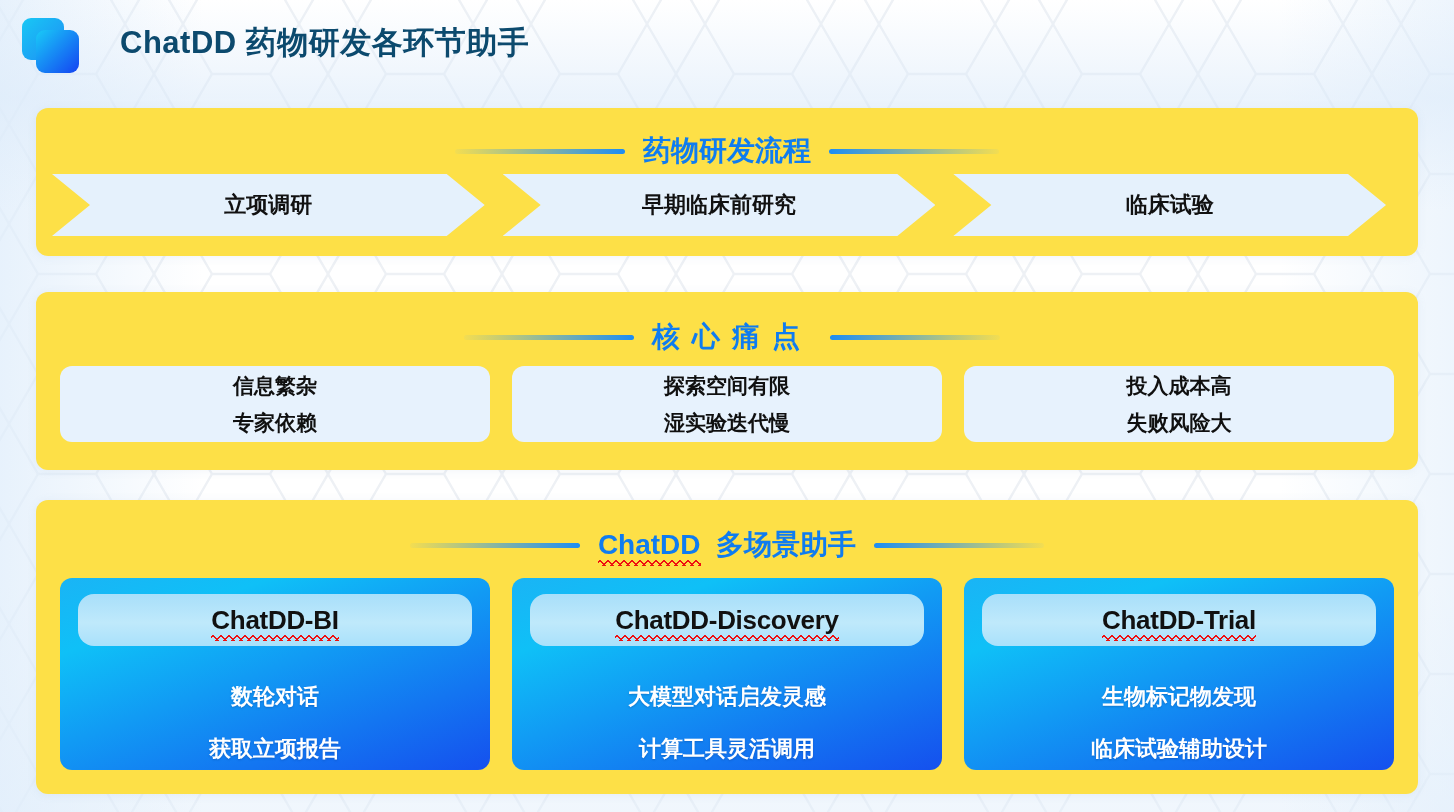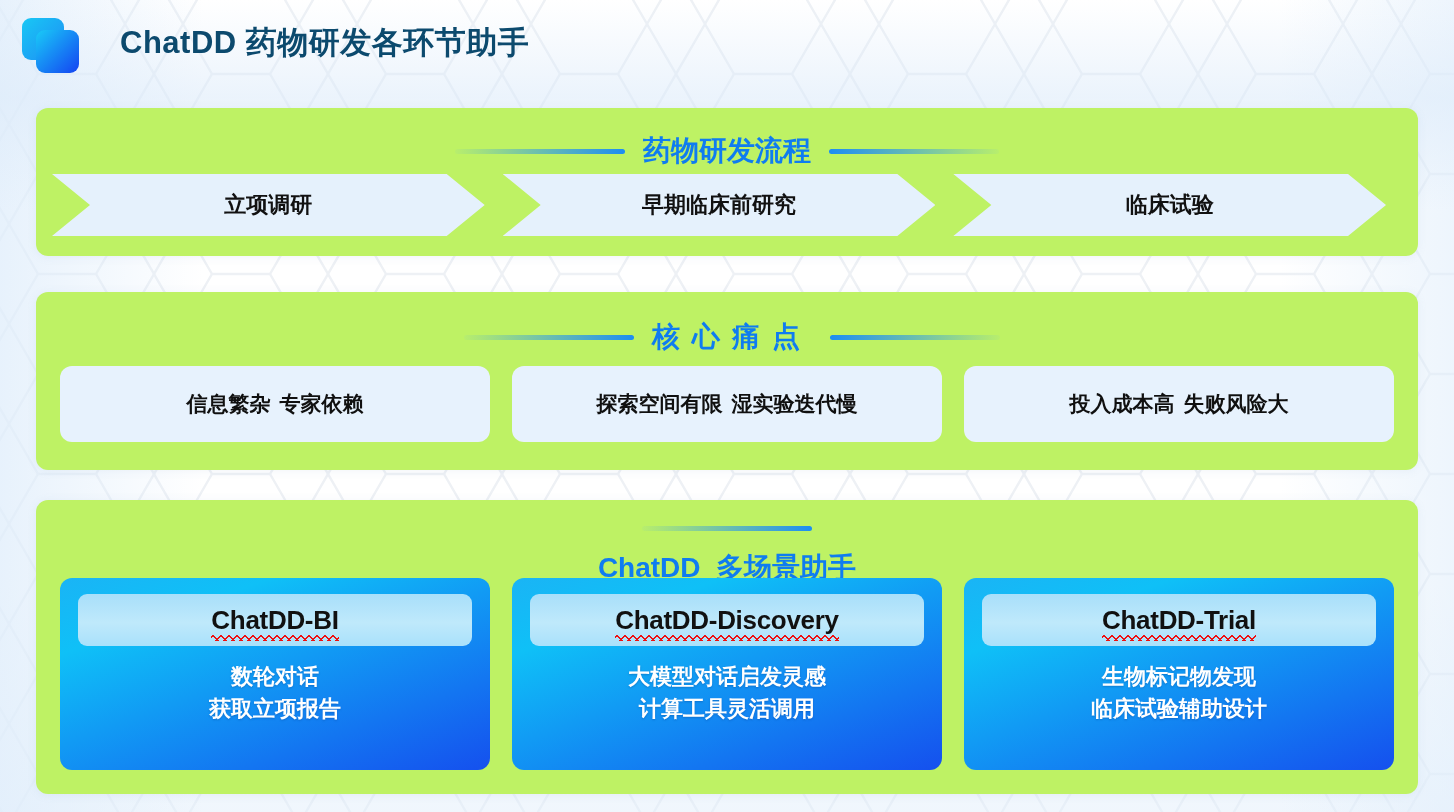--- a/index.html
+++ b/index.html
@@ -120,21 +120,21 @@
     letter-spacing: 1.6px;
     color: #5a8fd0;
     white-space: nowrap;
   }
 
   
   .panel {
     position: absolute;
     left: 36px;
     width: 1382px;
-    background: #bef264;
+    background: #fde047;
     border-radius: 12px;
     box-shadow: 0 1px 10px rgba(120,150,190,0.10);
   }
   #panel-process  { top: 108px; height: 148px; }
   #panel-pain     { top: 292px; height: 178px; }
   #panel-products { top: 500px; height: 294px; }
 
   
   .sec-head {
     display: flex;
@@ -198,21 +198,21 @@
     width: 1334px;
     display: flex;
     gap: 22px;
   }
   .pain-card {
     flex: 1;
     height: 76px;
     background: #e7f2fd;
     border-radius: 12px;
     display: flex;
-    flex-direction: row;
+    flex-direction: column;
     align-items: center;
     justify-content: center;
     gap: 9px;
   }
   .pain-card .line {
     font-size: 21px;
     font-weight: bold;
     color: #101010;
     line-height: 1.32;
   }
@@ -232,21 +232,21 @@
     border-radius: 12px;
     background: linear-gradient(160deg, #1ab4f5 0%, #0fc0f7 22%, #1550ee 100%);
     padding: 16px 18px 0 18px;
     display: flex;
     flex-direction: column;
     align-items: center;
   }
   .product-card .pill {
     width: 100%;
     height: 52px;
-    border-radius: 9px;
+    border-radius: 16px;
     background: linear-gradient(180deg, #a8dffa 0%, #bfe9fb 55%, #a9e1fb 100%);
     display: flex;
     align-items: center;
     justify-content: center;
   }
   .product-card .pill .pill-label {
     font-size: 26px;
     font-weight: bold;
     color: #111111;
     letter-spacing: -0.3px;
@@ -260,20 +260,21 @@
     align-items: center;
     gap: 3px;
   }
   .product-card .desc .line {
     font-size: 22px;
     font-weight: bold;
     color: #ffffff;
     text-shadow: 0 1px 2px rgba(10,60,140,0.35);
     line-height: 1.34;
     white-space: nowrap;
+    margin-top: 20px;
   }
 
   
   .squiggle {
     position: absolute;
     left: 0;
     bottom: -5px;
     width: 100%;
     height: 6px;
     background-repeat: repeat-x;
@@ -354,21 +355,21 @@
         <span class="line">湿实验迭代慢</span>
       </div>
       <div class="pain-card">
         <span class="line">投入成本高</span>
         <span class="line">失败风险大</span>
       </div>
     </div>
   </div>
 
   <div class="panel" id="panel-products">
-    <div class="sec-head" style="position:absolute; top:26px; left:0;flex-direction:column;">
+    <div class="sec-head" style="position:absolute; top:26px; left:0;">
       <span class="rule left"></span>
       <span class="sec-title"><span class="sq-wrap"><span>ChatDD</span><span class="squiggle"></span></span>&nbsp;&nbsp;<span>多场景助手</span></span>
       <span class="rule right"></span>
     </div>
 
     <div class="product-row">
 
       <div class="product-card">
         <div class="pill">
           <span class="pill-label"><span>ChatDD-BI</span><span class="squiggle"></span></span>

